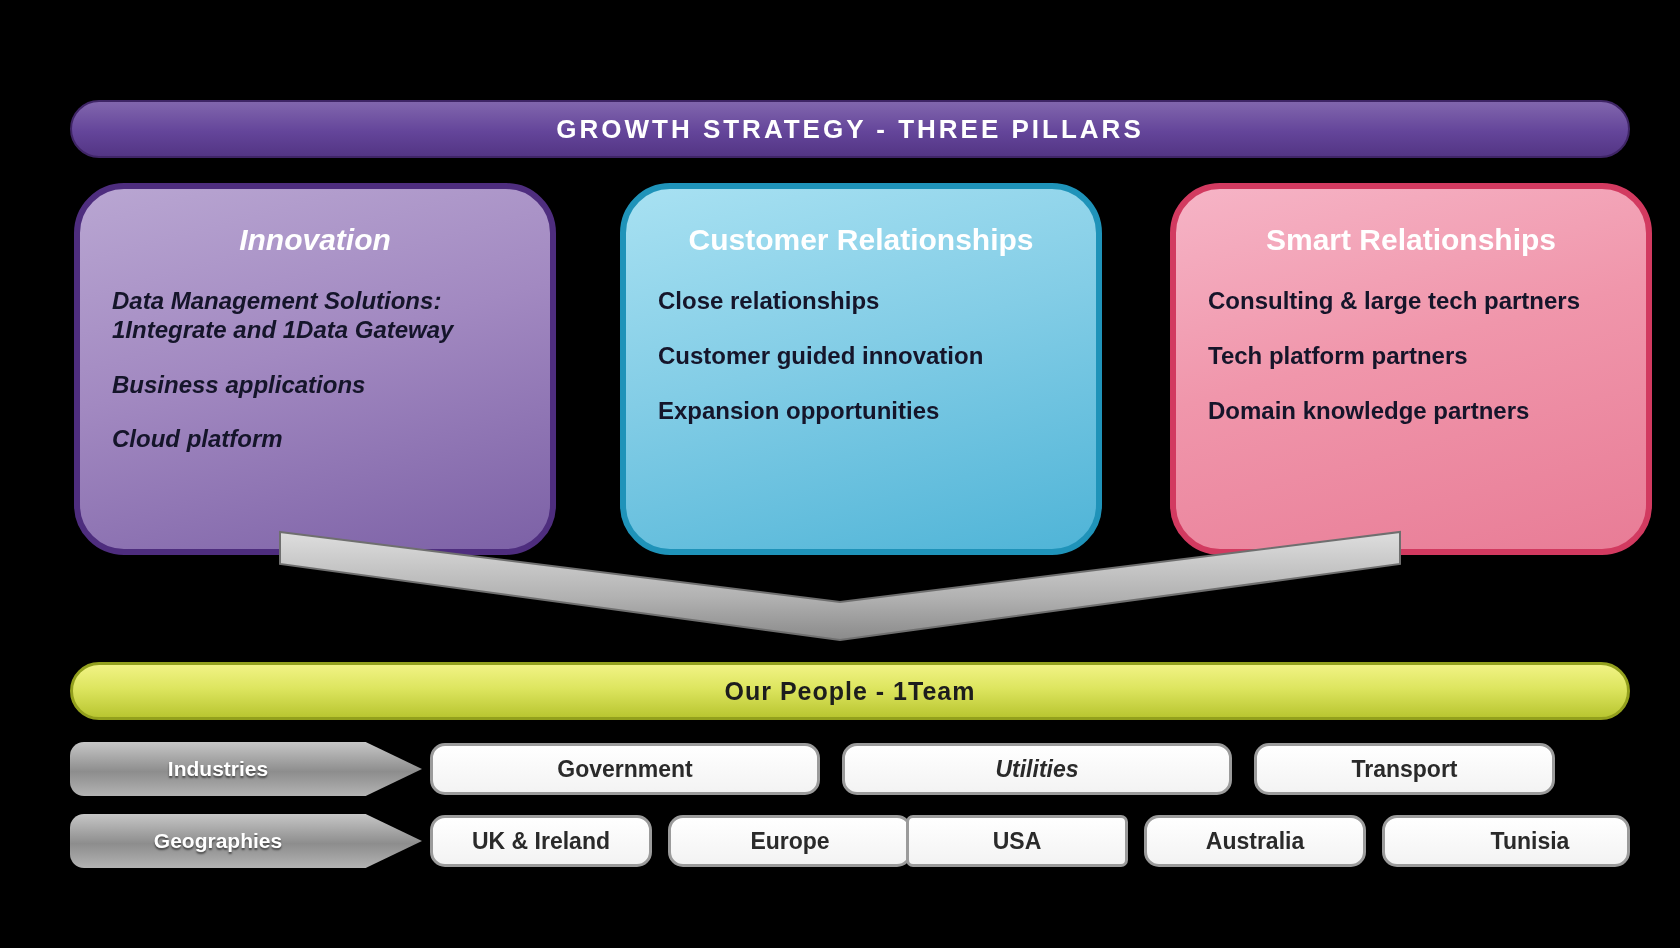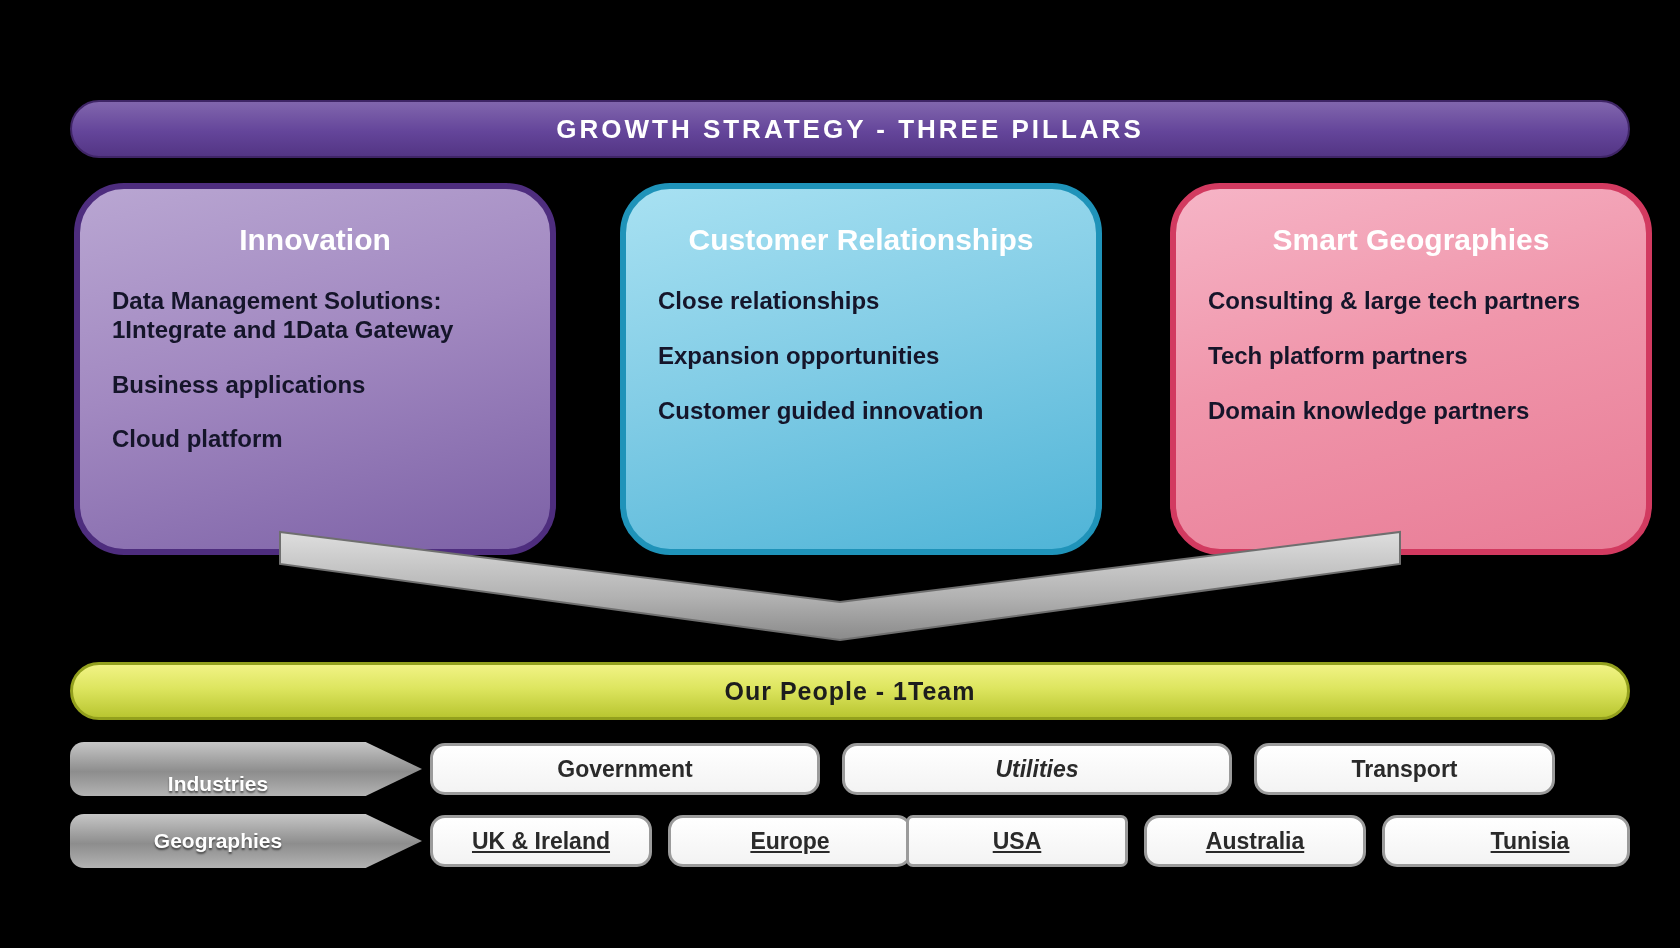--- a/index.html
+++ b/index.html
@@ -46,20 +46,21 @@
     width: 482px;
     height: 372px;
     border-radius: 50px;
     box-sizing: border-box;
     box-shadow: 5px 6px 6px rgba(0,0,0,.5);
   }
   .pillar-innovation {
     left: 74px;
     background: linear-gradient(165deg, #b9a6d2 0%, #a289c1 45%, #7c61a6 100%);
     border: 6px solid #4e2d7e;
+    font-style: italic;
   }
   .pillar-customers {
     left: 620px;
     background: linear-gradient(165deg, #a8e1f2 0%, #83cde6 45%, #4fb4d7 100%);
     border: 6px solid #1f93b9;
   }
   .pillar-partnerships {
     left: 1170px;
     background: linear-gradient(165deg, #f6b4c6 0%, #f096ab 45%, #e87c96 100%);
     border: 6px solid #d23a60;
@@ -119,41 +120,41 @@
     background: linear-gradient(180deg, #c6c6c6 0%, #8d8d8d 55%, #b3b3b3 100%);
     display: flex;
     align-items: center;
     justify-content: center;
     padding-right: 56px;
     color: #ffffff;
     font-size: 21px;
     font-weight: bold;
     text-shadow: 0 2px 2px rgba(0,0,0,.55);
   }
-  .tag-industries { top: 742px; align-items: flex-end; }
+  .tag-industries { top: 742px; }
   .tag-geographies { top: 814px; }
 
   
   .pill {
     position: absolute;
     height: 52px;
     box-sizing: border-box;
     background: linear-gradient(180deg, #ffffff 0%, #f3f3f3 100%);
     border: 3px solid #9b9b9b;
     border-radius: 15px;
     display: flex;
     align-items: center;
     justify-content: center;
     font-size: 23px;
     font-weight: bold;
     color: #2a2a2a;
     box-shadow: 4px 5px 3px rgba(0,0,0,.55);
   }
   .row-industries .pill { top: 743px; }
-  .row-geographies .pill { top: 815px; text-decoration: underline; }
+  .row-geographies .pill { top: 815px; }
 
   .pill-government { left: 430px; width: 390px; }
   .pill-utilities  { left: 842px; width: 390px; font-style: italic; }
   .pill-transport  { left: 1254px; width: 301px; }
 
   .pill-uk        { left: 430px; width: 222px; }
   .pill-europe    { left: 668px; width: 244px; }
   .pill-usa       { left: 906px; width: 222px; border-radius: 7px; }
   .pill-australia { left: 1144px; width: 222px; }
   .pill-tunisia   { left: 1382px; width: 248px; padding-left: 48px; }
@@ -174,27 +175,27 @@
 1Integrate and 1Data Gateway</p>
       <p class="pillar-item">Business applications</p>
       <p class="pillar-item">Cloud platform</p>
     </div>
   </section>
 
   <section class="pillar pillar-customers">
     <h2 class="pillar-title">Customer Relationships</h2>
     <div class="pillar-items">
       <p class="pillar-item">Close relationships</p>
+      <p class="pillar-item">Customer guided innovation</p>
       <p class="pillar-item">Expansion opportunities</p>
-      <p class="pillar-item">Customer guided innovation</p>
     </div>
   </section>
 
   <section class="pillar pillar-partnerships">
-    <h2 class="pillar-title">Smart Geographies</h2>
+    <h2 class="pillar-title">Smart Relationships</h2>
     <div class="pillar-items">
       <p class="pillar-item">Consulting &amp; large tech partners</p>
       <p class="pillar-item">Tech platform partners</p>
       <p class="pillar-item">Domain knowledge partners</p>
     </div>
   </section>
 
   <svg class="converge-arrow" viewBox="0 0 1220 140" aria-hidden="true">
     <defs>
       <linearGradient id="arrow-grad" x1="0" y1="0" x2="0" y2="1">

